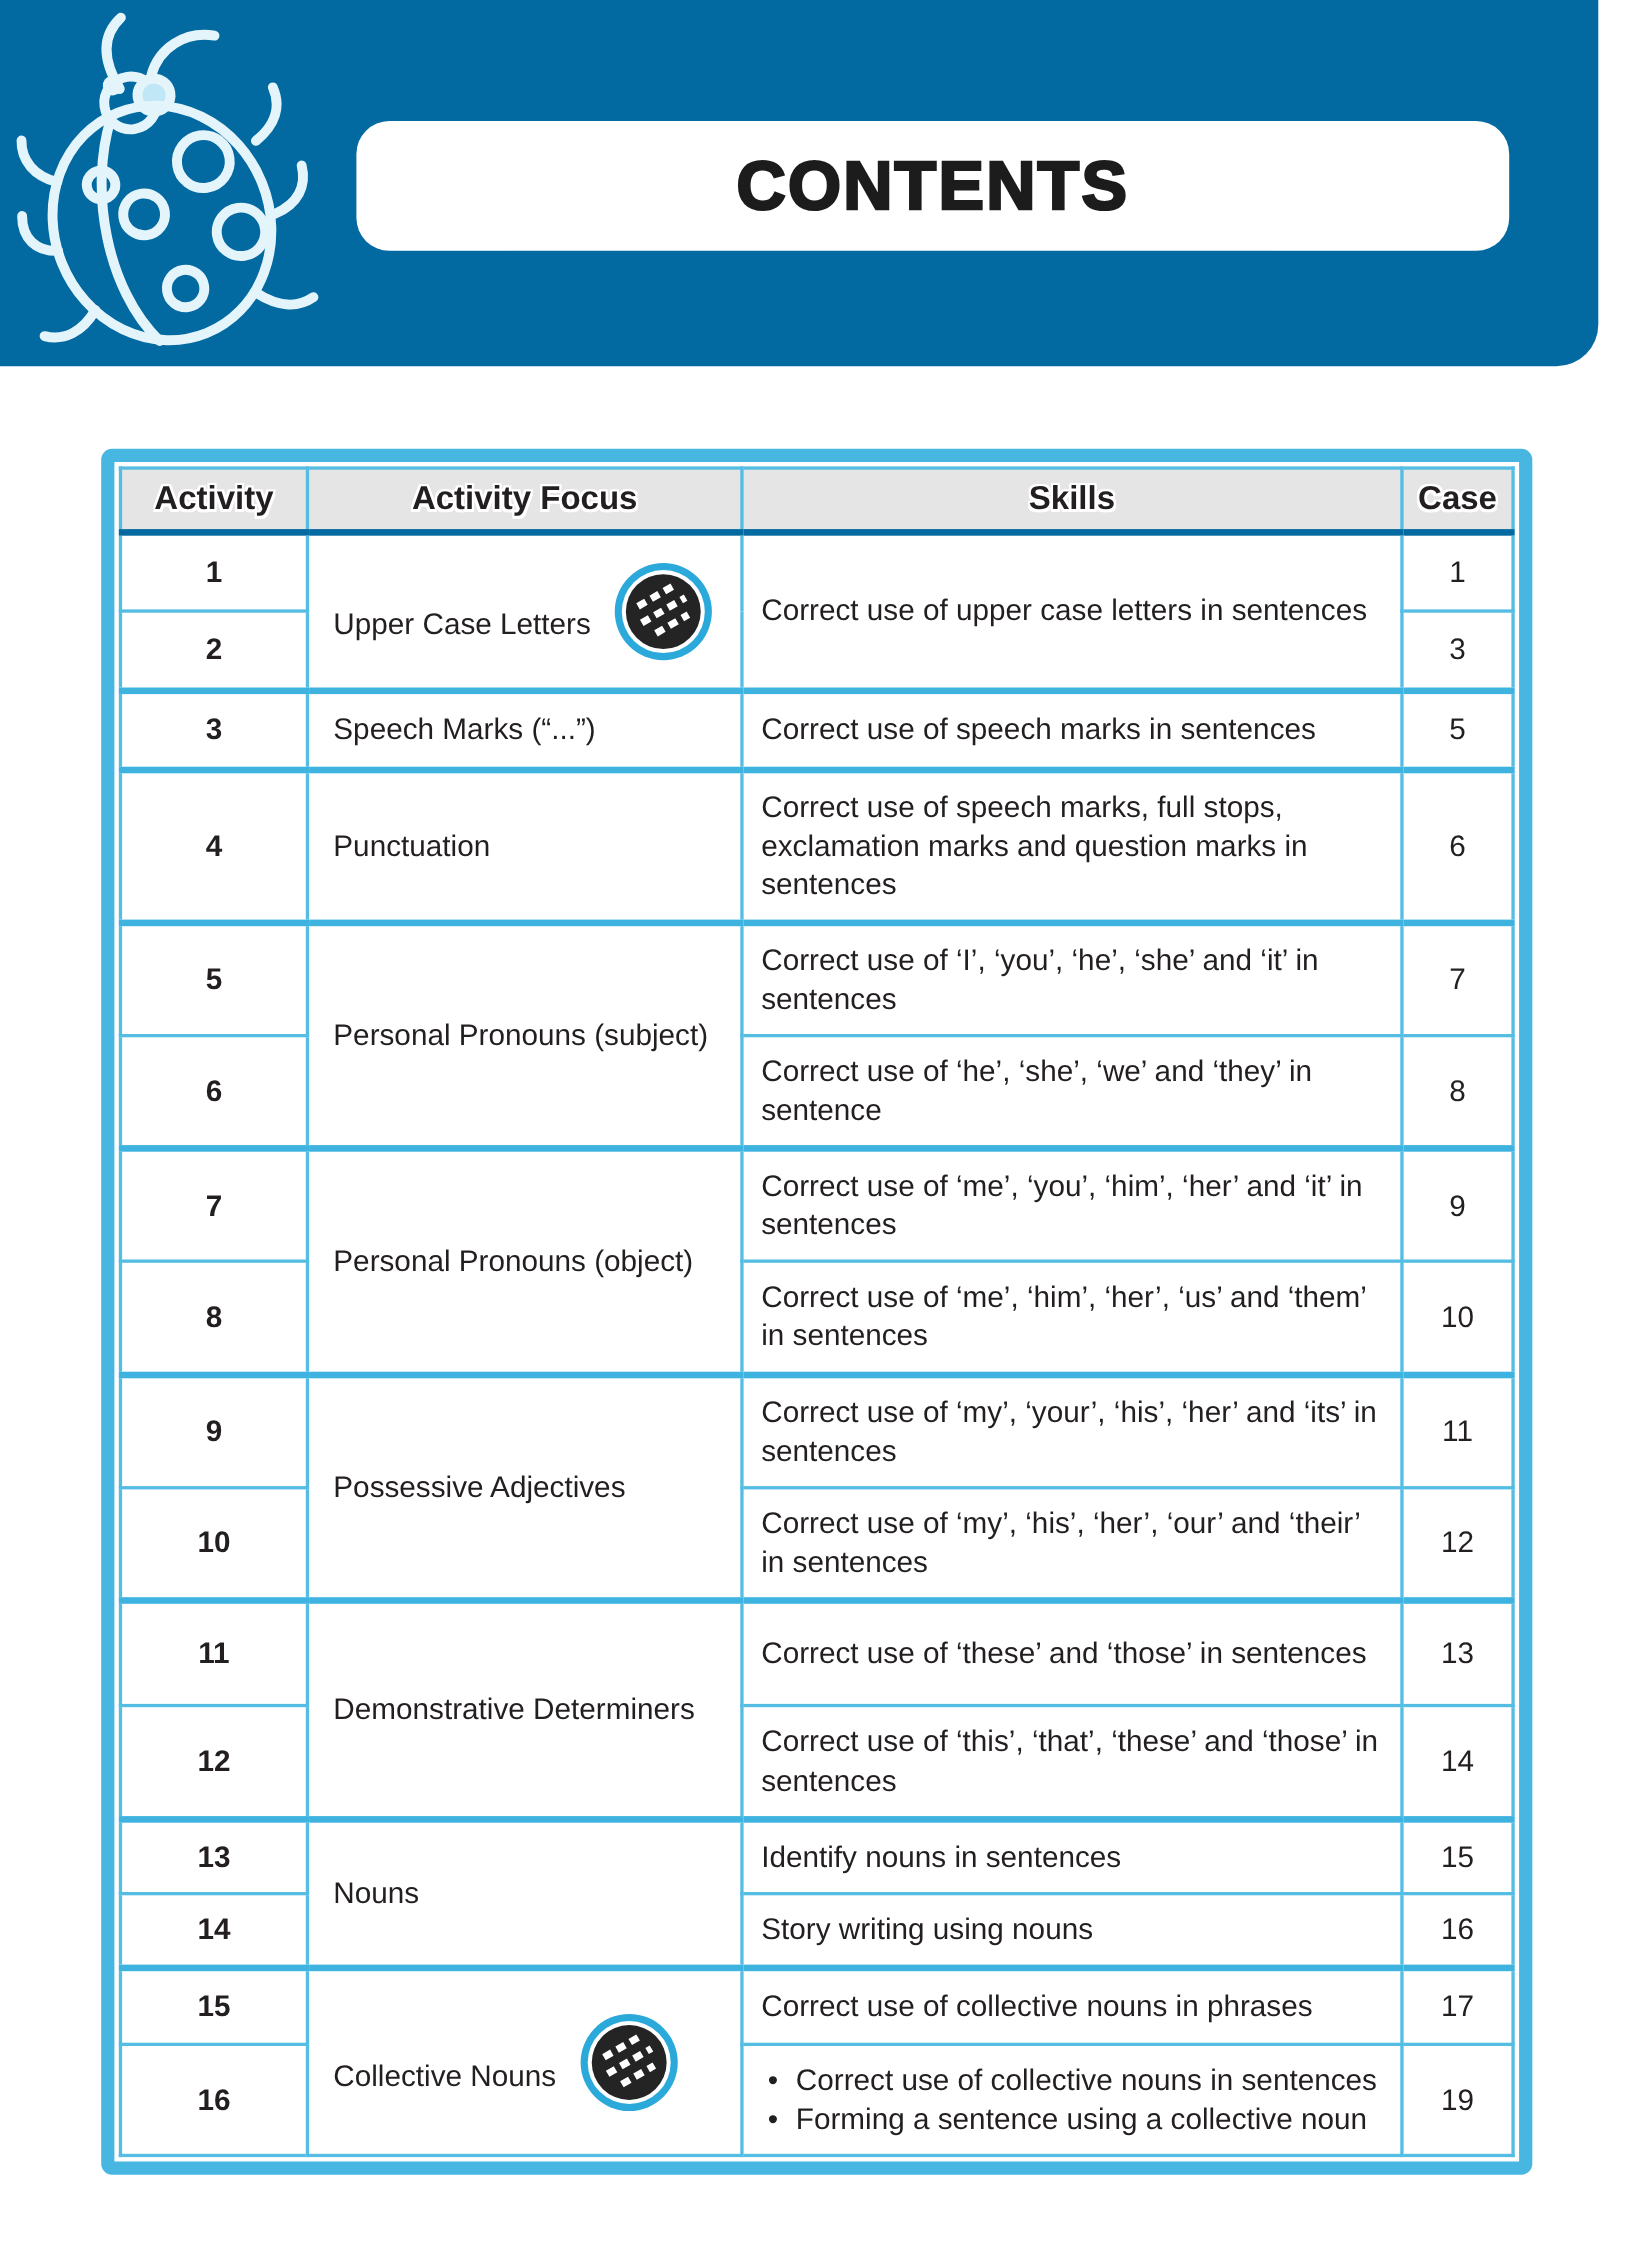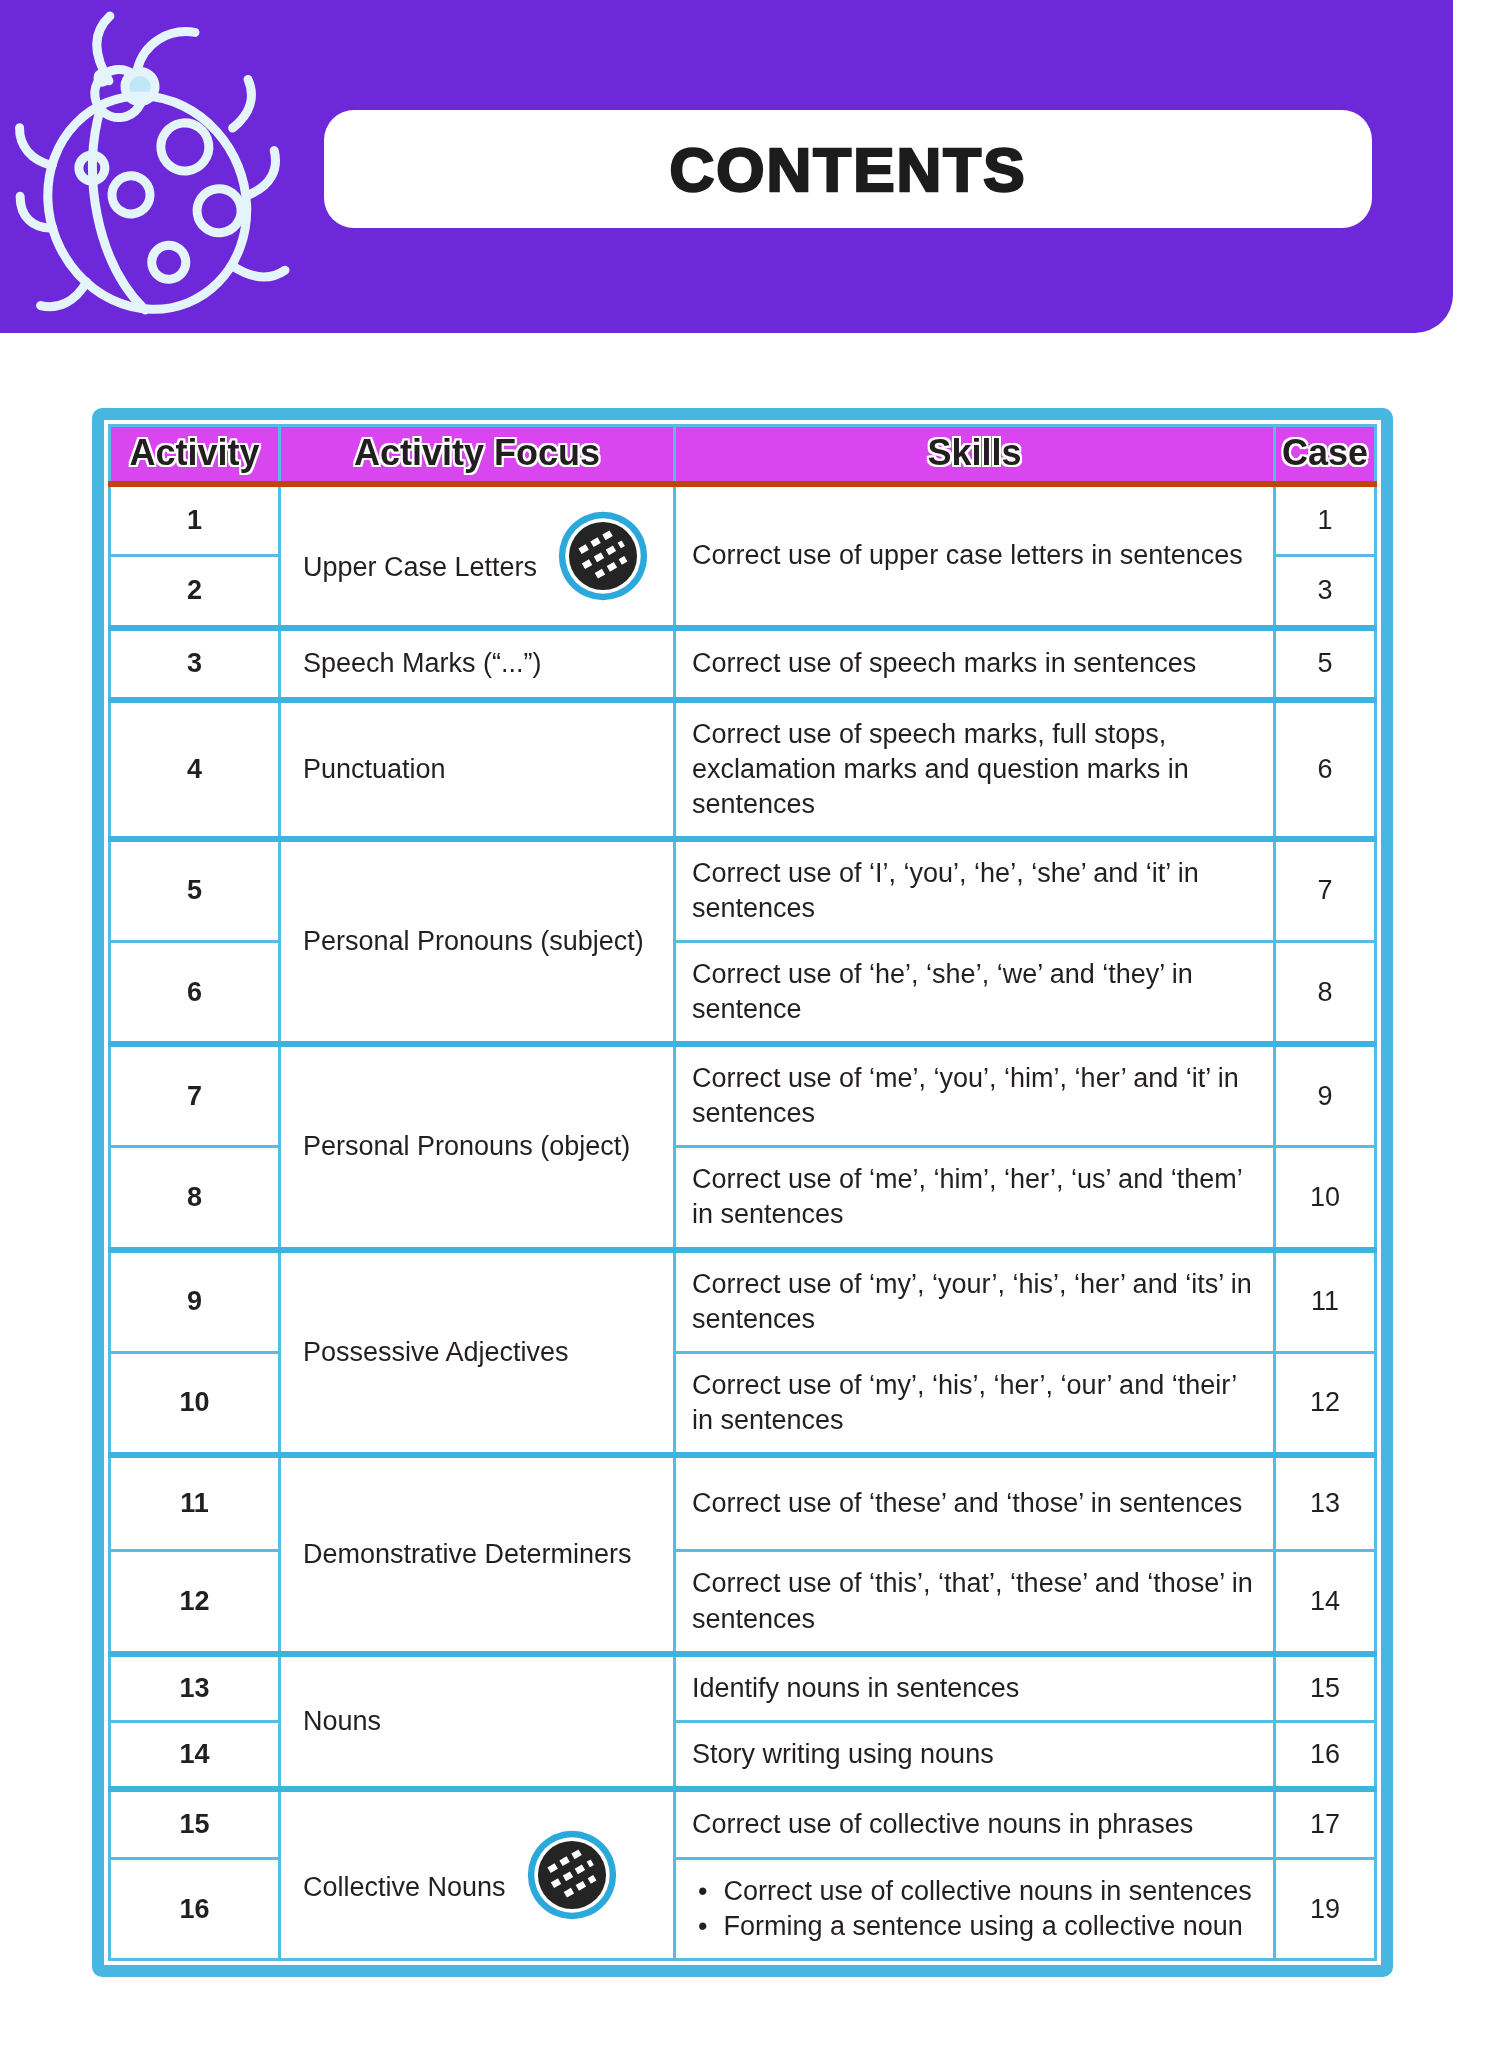--- a/index.html
+++ b/index.html
@@ -4,21 +4,21 @@
 <style>
   * { margin:0; padding:0; box-sizing:border-box; }
   html,body { background:#ffffff; }
   body {
     width:1499px; height:2052px; position:relative; overflow:hidden;
     font-family:"Liberation Sans", sans-serif; color:#231f20;
   }
   
   .banner {
     position:absolute; left:0; top:0; width:1453px; height:333px;
-    background:#6d28d9; border-radius:0 0 38px 0;
+    background:#0369a1; border-radius:0 0 38px 0;
   }
   .contents-box {
     position:absolute; left:324px; top:110px; width:1048px; height:118px;
     background:#ffffff; border-radius:30px;
     display:flex; align-items:center; justify-content:center;
   }
   .contents-title {
     font-size:62px; font-weight:700; letter-spacing:2px; color:#1c1c1c;
     -webkit-text-stroke:2.5px #1c1c1c;
   }
@@ -28,22 +28,22 @@
     position:absolute; left:92px; top:408px;
     border:12px solid #47b7e2; border-radius:10px;
     background:#ffffff; padding:4px;
   }
   table.toc { border-collapse:collapse; table-layout:fixed; }
   .toc th, .toc td {
     border:3px solid #55bde4; vertical-align:middle;
     font-size:27px; line-height:1.3; color:#231f20;
   }
   .toc th {
-    background:#d946ef; height:58px; font-size:36px; font-weight:700;
-    border-bottom:6px solid #c2410c;
+    background:#e5e5e5; height:58px; font-size:30px; font-weight:700;
+    border-bottom:6px solid #0369a1;
     text-shadow:-2px -2px 0 #fff, 2px -2px 0 #fff, -2px 2px 0 #fff,
                  2px 2px 0 #fff, 0 -2px 0 #fff, 0 2px 0 #fff,
                 -2px 0 0 #fff, 2px 0 0 #fff;
   }
   tr.gs > td { border-top:6px solid #3eb3e0; }
   .col-act  { width:170px; }
   .col-foc  { width:395px; }
   .col-ski  { width:600px; }
   .col-pag  { width:101px; }
   .c-act  { text-align:center; font-weight:700; font-size:28px; }

